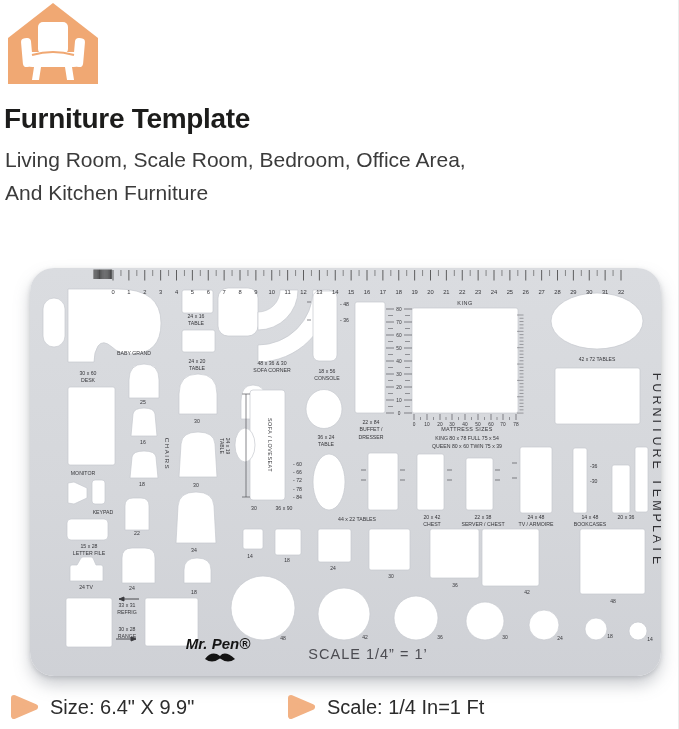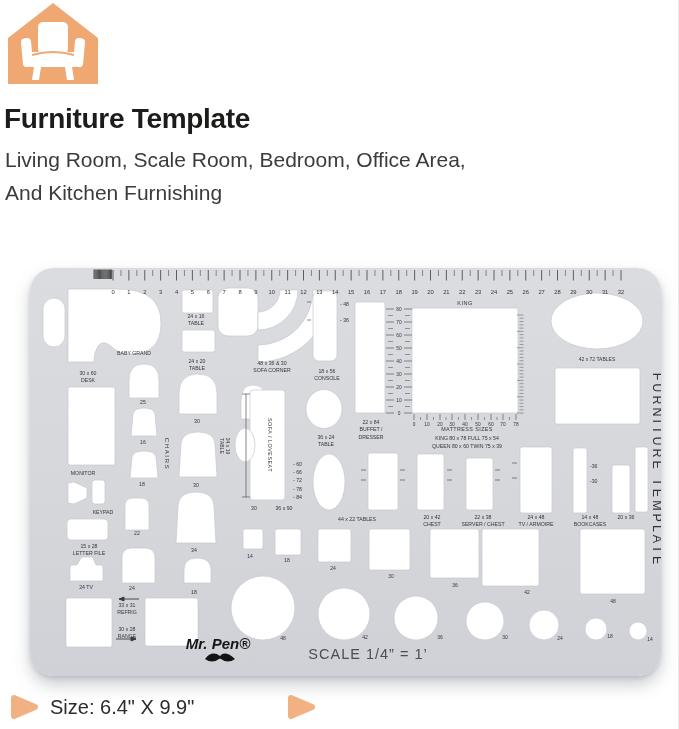--- a/index.html
+++ b/index.html
@@ -31,21 +31,21 @@
       <rect x="21" y="49" width="48" height="15" rx="3" fill="#fff"></rect>
       <path d="M24 52 Q45 46 66 52" stroke="#F0A873" stroke-width="2" fill="none"></path>
       <polygon points="26,64 33,64 31,77 24,77" fill="#fff"></polygon>
       <polygon points="57,64 64,64 66,77 59,77" fill="#fff"></polygon>
     </g>
   </svg>
 
   <div class="title">Furniture Template</div>
   <div class="subtitle">
     <div>Living Room, Scale Room, Bedroom, Office Area,</div>
-    <div>And Kitchen Furnishing</div>
+    <div>And Kitchen Furniture</div>
   </div>
 
   <div class="template">
     <svg id="tmpl-svg" width="631" height="408" viewBox="0 0 631 408">
 
       <g fill="#ffffff" stroke="#c6c9ce" stroke-width="0.7">
         <rect x="13" y="30" width="22" height="49" rx="11"></rect>
         <path d="M38 21 L88 21 Q131 21 131 55 Q131 86 101 86 Q89 86 82 79 Q73 71 68 78 Q64 84 64 94 L38 94 Z"></path>
         <rect x="152" y="22" width="31" height="23" rx="2"></rect>
         <rect x="152" y="62" width="33" height="22" rx="2"></rect>
@@ -431,14 +431,15 @@
   <div class="footer-item" id="f1">
     <svg width="30" height="26" viewBox="0 0 30 26">
       <polygon points="4,4 25,13 4,22" fill="#F2B183" stroke="#F2B183" stroke-width="6" stroke-linejoin="round"></polygon>
     </svg>
     <span class="txt">Size: 6.4" X 9.9"</span>
   </div>
   <div class="footer-item" id="f2">
     <svg width="30" height="26" viewBox="0 0 30 26">
       <polygon points="4,4 25,13 4,22" fill="#F2B183" stroke="#F2B183" stroke-width="6" stroke-linejoin="round"></polygon>
     </svg>
+    <span class="txt">Scale: 1/4 In=1 Ft</span>
   </div>
 </div>
 
 </body></html>

